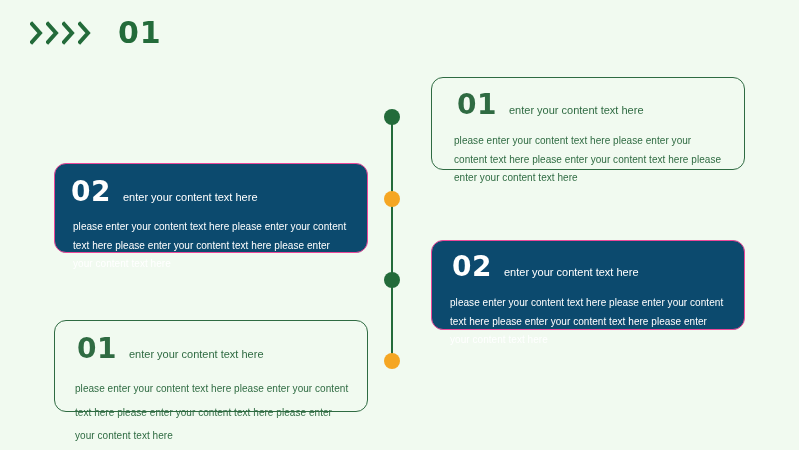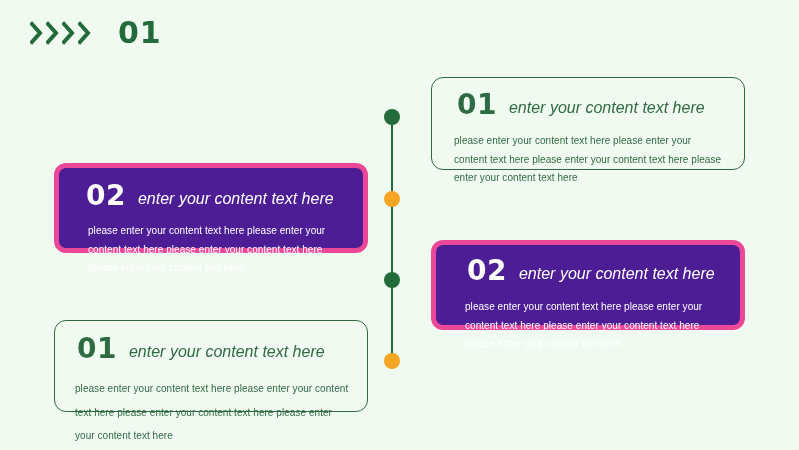--- a/index.html
+++ b/index.html
@@ -72,42 +72,40 @@
   .card {
     position: absolute;
     box-sizing: border-box;
     border-radius: 12px;
   }
   .card.outline {
     background: #f1faf0;
     border: 1px solid #2f6b42;
   }
   .card.filled {
-    background: #4c1d95;
-    border: 5px solid #ec4899;
-    padding-left: 11px;
+    background: #0c4a6e;
+    border: 1px solid #ec4899;
   }
 
   .card-head {
     display: flex;
     align-items: flex-end;
     gap: 12px;
   }
   .card-num {
     font-family: "DejaVu Sans", sans-serif;
     font-size: 28px;
     font-weight: 700;
     letter-spacing: 0.5px;
     line-height: 1;
   }
   .card-title {
-    font-size: 16px;
+    font-size: 11px;
     line-height: 1.2;
     padding-bottom: 2px;
-    font-style: italic;
   }
   .card-body {
     font-size: 10px;
     line-height: 1.85;
     letter-spacing: 0.05px;
   }
   .card.outline .card-num,
   .card.outline .card-title,
   .card.outline .card-body { color: #2f6b42; }
   .card.filled .card-num,

